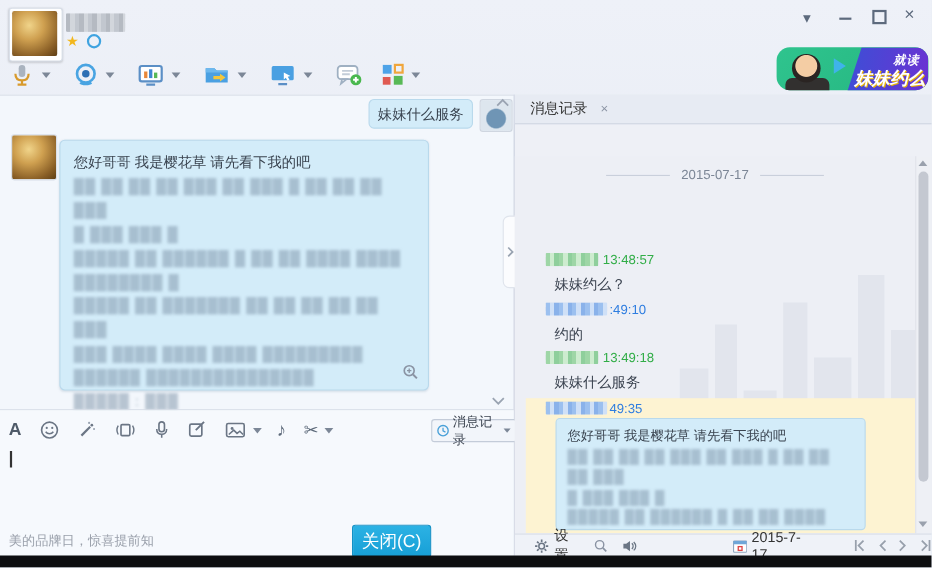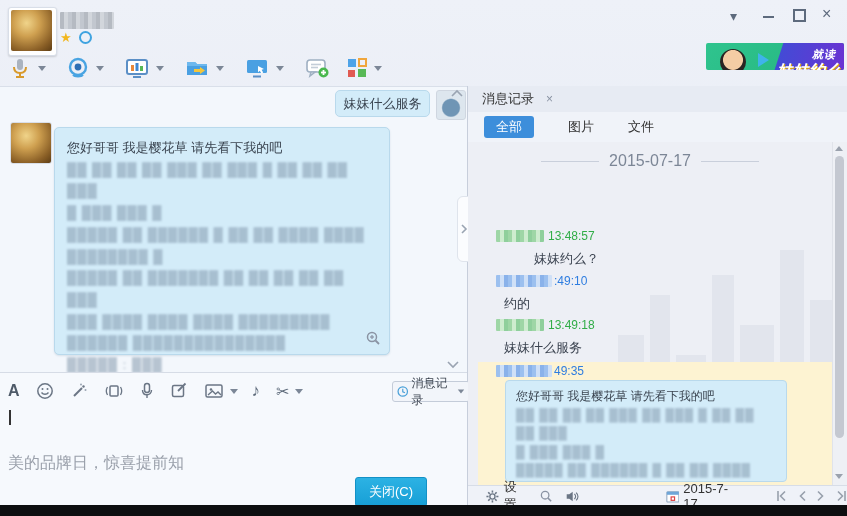--- a/index.html
+++ b/index.html
@@ -21,21 +21,21 @@
   .px-blue{background:repeating-linear-gradient(90deg,#9cc0ef 0 4px,#cfe0f7 4px 8px,#8ab2ea 8px 12px),
            repeating-linear-gradient(0deg,rgba(255,255,255,.4) 0 4px,rgba(60,110,190,.25) 4px 8px);border-radius:1px;}
   .badge{font-size:13px;line-height:14px;}
   .winctl{color:#5d6a7d;font-size:14px;line-height:14px;cursor:default;}
   .ctl-bar{width:11px;height:2px;background:#5d6a7d;}
   .ctl-box{width:9px;height:9px;border:2px solid #5d6a7d;}
   
   .caret{width:0;height:0;border-left:4px solid transparent;border-right:4px solid transparent;border-top:5px solid #7c8797;display:inline-block;}
   .tbgroup{display:flex;align-items:center;gap:6px;}
   
-  .banner{left:706px;top:43px;width:138px;height:27px;background:linear-gradient(135deg,#2fc48e,#25b57f);overflow:hidden;border-radius:2px;}
+  .banner{left:706px;top:43px;width:138px;height:39px;background:linear-gradient(135deg,#2fc48e,#25b57f);overflow:hidden;border-radius:12px;}
   .banner-right{position:absolute;right:0;top:0;width:74px;height:41px;
        background:linear-gradient(100deg,#3c4fd6 0%,#6c32d2 100%);
        clip-path:polygon(18% 0,100% 0,100% 100%,0 100%);}
   .banner-face{position:absolute;left:14px;top:6px;width:26px;height:26px;border-radius:50%;
        background:radial-gradient(circle at 50% 42%,#f4cda4 0 48%,#2a2422 52%);}
   .banner-body{position:absolute;left:8px;top:28px;width:40px;height:13px;border-radius:6px 6px 0 0;background:#32302f;}
   .banner-tri{position:absolute;left:52px;top:10px;width:0;height:0;border-top:7px solid transparent;border-bottom:7px solid transparent;border-left:11px solid #3fb3ea;}
   .t-jiudu{position:absolute;right:8px;top:4px;color:#fff;font-size:11px;font-weight:bold;font-style:italic;letter-spacing:1px;}
   .t-brand{position:absolute;right:3px;top:18px;color:#fff;font-size:16px;font-weight:bold;font-style:italic;letter-spacing:0;
        text-shadow:1px 1px 0 #e8b400;white-space:nowrap;}
@@ -52,35 +52,35 @@
        font-size:13px;line-height:21.7px;box-shadow:0 1px 2px rgba(90,120,150,.18);}
   .redacted{color:#7d93a8;opacity:.5;filter:blur(1.3px);letter-spacing:1px;}
   .chev{stroke:#9aa4b2;stroke-width:1.6;fill:none;}
   
   .comp-border{left:0;top:372px;width:467px;height:1px;background:#d6dce6;}
   .composer{left:0;top:373px;width:467px;height:132px;background:#f6f9fd;}
   .icon-btn svg{display:block;}
   .hist-btn{left:392px;top:381px;width:78px;height:21px;border:1px solid #c4ccd9;border-radius:3px;background:#f2f5fa;
        display:flex;align-items:center;gap:3px;padding:0 4px;box-sizing:border-box;font-size:12px;color:#3c4450;}
   .cursor-bar{left:9px;top:410px;width:2px;height:15px;background:#333;}
-  .promo{left:8px;top:453px;font-size:16px;color:#9aa0ab;}
-  .btn{height:30px;border-radius:3px;background:linear-gradient(180deg,#2cb2e4,#179fd6);color:#fff;font-size:13px;
-       display:flex;align-items:center;justify-content:center;border:1px solid #1391c6;box-sizing:border-box;margin-left:35px;}
+  .promo{left:8px;top:483px;font-size:12px;color:#9aa0ab;}
+  .btn{height:30px;border-radius:3px;background:linear-gradient(180deg,#2cb2e4,#179fd6);color:#fff;font-size:16px;
+       display:flex;align-items:center;justify-content:center;border:1px solid #1391c6;box-sizing:border-box;}
   
   .right-pane{left:468px;top:86px;width:379px;height:419px;background:#eef0f6;}
   .tabbar{left:468px;top:86px;width:379px;height:26px;background:#e7ebf3;border-bottom:1px solid #cfd6e2;
        display:flex;align-items:center;}
   .tabbar .tab{font-size:13px;color:#333;padding:0 6px 0 14px;}
   .tab-x{color:#8a93a3;font-size:12px;padding:0 6px;}
   .filterbar{left:468px;top:112px;width:379px;height:30px;background:#f0f3f9;display:flex;align-items:center;gap:34px;padding-left:16px;box-sizing:border-box;}
   .pill{background:#3d8edb;color:#fff;border-radius:3px;font-size:13px;padding:2px 12px;}
   .filter{font-size:13px;color:#333;}
   .hist-content{left:468px;top:142px;width:379px;height:343px;overflow:hidden;background:#edeff5;}
   .skyline{position:absolute;bottom:0;background:#e2e5ed;}
-  .date-div{position:absolute;left:0;top:10px;width:364px;text-align:center;font-size:16px;color:#7c8696;}
+  .date-div{position:absolute;left:0;top:10px;width:364px;text-align:center;font-size:12px;color:#7c8696;}
   .date-div:before,.date-div:after{content:"";display:inline-block;width:58px;height:1px;background:#c9cfdb;vertical-align:middle;margin:0 10px;}
   .time-center{position:absolute;left:0;top:40px;width:364px;text-align:center;font-size:12px;color:#9aa1ad;}
   .sys-bubble{position:absolute;left:74px;top:59px;background:#b7bac1;color:#fff;font-size:12px;border-radius:4px;padding:3px 12px;}
   .hrow-name{height:12px;}
   .htime-g{color:#31ad47;font-size:12px;}
   .htime-b{color:#2e7de0;font-size:12px;}
   .hmsg{font-size:13px;color:#3b4350;}
   .highlight{position:absolute;left:10px;top:220px;width:354px;height:123px;background:#fdf3d2;}
   .quote-bubble{position:absolute;left:27px;top:18px;width:282px;height:102px;background:#d3ecf9;border:1px solid #b9d9ec;
        border-radius:4px;padding:6px 10px;box-sizing:border-box;font-size:12px;line-height:18.5px;color:#3a4450;overflow:hidden;}
@@ -300,43 +300,38 @@
   <div class="abs" style="left:6px;top:404px;width:455px;height:62px;"></div>
 
   <div class="abs promo">美的品牌日，惊喜提前知</div>
   <div class="abs btn" style="left:320px;top:477px;width:72px;">关闭(C)</div>
 
   <div class="abs right-pane"></div>
   <div class="abs tabbar">
     <span class="tab">消息记录</span>
     <span class="tab-x">×</span>
   </div>
-  <div class="abs filterbar">
-    <span class="pill">全部</span>
-    <span class="filter">图片</span>
-    <span class="filter">文件</span>
-  </div>
 
   <div class="abs hist-content">
 
     <div class="skyline" style="left:150px;width:26px;height:150px;"></div>
     <div class="skyline" style="left:182px;width:20px;height:190px;"></div>
     <div class="skyline" style="left:208px;width:30px;height:130px;"></div>
     <div class="skyline" style="left:244px;width:22px;height:210px;"></div>
     <div class="skyline" style="left:272px;width:34px;height:160px;"></div>
     <div class="skyline" style="left:312px;width:24px;height:235px;"></div>
     <div class="skyline" style="left:342px;width:22px;height:185px;"></div>
 
     <div class="date-div">2015-07-17</div>
 
     <div class="abs" style="left:28px;top:87px;display:flex;align-items:center;gap:4px;">
       <span class="px-green hrow-name" style="width:48px;"></span>
       <span class="htime-g">13:48:57</span>
     </div>
-    <div class="abs hmsg" style="left:36px;top:108px;margin-left:30px;">妹妹约么？</div>
+    <div class="abs hmsg" style="left:36px;top:108px;">妹妹约么？</div>
 
     <div class="abs" style="left:28px;top:132px;display:flex;align-items:center;gap:2px;">
       <span class="px-blue hrow-name" style="width:56px;"></span>
       <span class="htime-b">:49:10</span>
     </div>
     <div class="abs hmsg" style="left:36px;top:153px;">约的</div>
 
     <div class="abs" style="left:28px;top:176px;display:flex;align-items:center;gap:4px;">
       <span class="px-green hrow-name" style="width:48px;"></span>
       <span class="htime-g">13:49:18</span>

